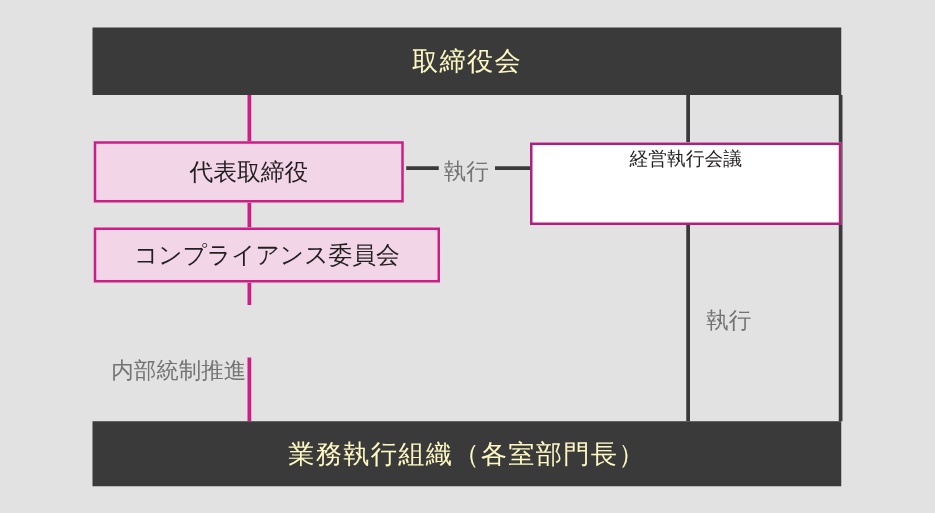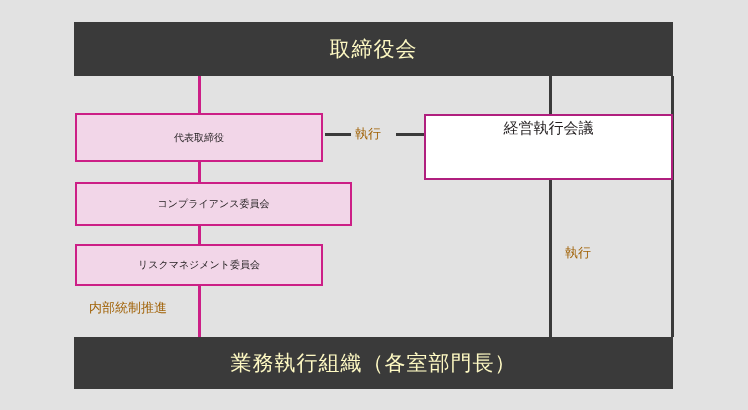--- a/index.html
+++ b/index.html
@@ -52,21 +52,21 @@
 
   
   .pink-box {
     position: absolute;
     background: #f2d6e8;
     border: 2px solid #cc1f86;
     color: #231f20;
     display: flex;
     align-items: center;
     justify-content: center;
-    font-size: 10px;
+    font-size: 19px;
     box-sizing: border-box;
     font-weight: 400;
   }
 
   
   .white-box {
     position: absolute;
     background: #ffffff;
     border: 2px solid #b01f7e;
     color: #231f20;
@@ -74,22 +74,22 @@
     flex-direction: column;
     align-items: center;
     font-size: 15px;
     box-sizing: border-box;
     line-height: 1.55;
   }
 
   
   .label {
     position: absolute;
-    color: #a16207;
-    font-size: 13px;
+    color: #737373;
+    font-size: 18px;
     white-space: nowrap;
   }
 </style>
 </head>
 <body>
 
 <div id="chart">
 
   <div class="line vline-pink" style="left:198px; top:76px; height:38px;"></div>
   <div class="line vline-pink" style="left:198px; top:162px; height:20px;"></div>
@@ -109,31 +109,28 @@
   </div>
 
   <div class="pink-box" style="left:75px; top:113px; width:248px; height:49px;">
     <span>代表取締役</span>
   </div>
 
   <div class="pink-box" style="left:75px; top:182px; width:277px; height:44px;">
     <span>コンプライアンス委員会</span>
   </div>
 
-  <div class="pink-box" style="left:75px; top:244px; width:248px; height:42px;">
-    <span>リスクマネジメント委員会</span>
-  </div>
 
   <div class="white-box" style="left:424px; top:114px; width:249px; height:66px;">
     <span>経営執行会議</span>
   </div>
 
   <div class="bar" style="left:74px; top:337px; width:599px; height:52px;">
     <span>業務執行組織（各室部門長）</span>
   </div>
 
   <div class="label" style="left:355px; top:125px;">執行</div>
 
   <div class="label" style="left:565px; top:244px;">執行</div>
 
-  <div class="label" style="left:89px; top:299px;">内部統制推進</div>
+  <div class="label" style="left:89px; top:284px;">内部統制推進</div>
 
 </div>
 
 </body></html>

